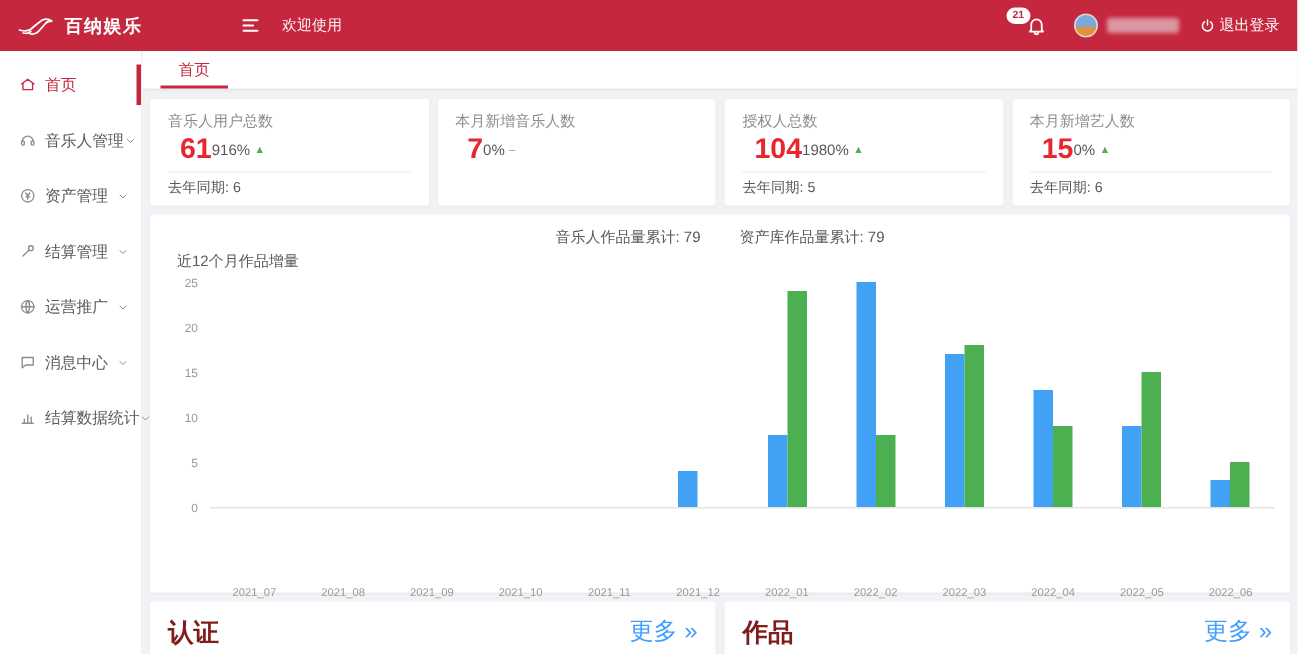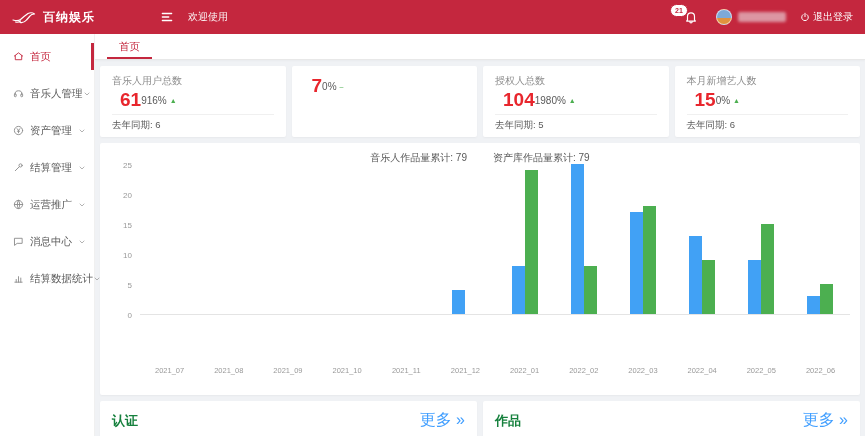--- a/index.html
+++ b/index.html
@@ -63,21 +63,21 @@
   .xlabels { display:flex; margin-left:30px; }
   .xl { flex:1; text-align:center; font-size:7.5px; color:#999; padding-top:3px; white-space:nowrap;margin-top:48px; }
   .legend { display:flex; justify-content:center; gap:16px; margin-top:12px; }
   .li { display:flex; align-items:center; gap:4px; font-size:9px; color:#595959; cursor:pointer; }
   .sw { width:9px; height:9px; border-radius:2px; }
 
   
   #panels-row { display:flex; gap:6px; margin-top:6px; }
   .panel { flex:1; background:#fff; padding:9px 12px; border-radius:2px; height:140px; box-shadow:0 1px 2px rgba(0,0,0,.04); }
   .panel-head { display:flex; justify-content:space-between; align-items:center; }
-  .panel-title { font-size:13px; color:#15803d; font-weight:600; }
+  .panel-title { font-size:17px; color:#7f1d1d; font-weight:600; }
   .more-link { font-size:16px; color:var(--link); cursor:pointer; }
   .ptable { margin-top:13px; border:1px solid #f0f0f0; display:flex; }
 </style>
 </head>
 <body>
 
 <header class="app-header">
   <div class="logo">
     <span style="display:flex">
       <svg viewBox="0 0 52 26" fill="none" stroke="#fff" stroke-width="2.4" stroke-linecap="round" stroke-linejoin="round">
@@ -224,20 +224,21 @@
             <div class="stat-main">
               <span class="stat-value">61</span>
               <span class="stat-trend">
                 <span>916%</span>
                 <span class="trend-glyph">▲</span>
               </span>
             </div>
             <div class="stat-foot"><span>去年同期:</span> <span>6</span></div>
           </div>
           <div class="stat-card">
+            <div class="stat-title">本月新增音乐人数</div>
             <div class="stat-main">
               <span class="stat-value">7</span>
               <span class="stat-trend">
                 <span>0%</span>
                 <span class="trend-glyph">–</span>
               </span>
             </div>
           </div>
           <div class="stat-card">
             <div class="stat-title">授权人总数</div>
@@ -261,20 +262,21 @@
             </div>
             <div class="stat-foot"><span>去年同期:</span> <span>6</span></div>
           </div>
         </div>
 
       <section class="chart-card">
         <div class="chart-summaries">
           <span>音乐人作品量累计: 79</span>
           <span>资产库作品量累计: 79</span>
         </div>
+        <div class="chart-title">近12个月作品增量</div>
         <div class="chart-wrap">
           <div class="yaxis" id="yaxis">
               <span style="bottom: 0px;">0</span>
               <span style="bottom: 30px;">5</span>
               <span style="bottom: 60px;">10</span>
               <span style="bottom: 90px;">15</span>
               <span style="bottom: 120px;">20</span>
               <span style="bottom: 150px;">25</span>
             </div>
           <div class="plot" id="plot">

